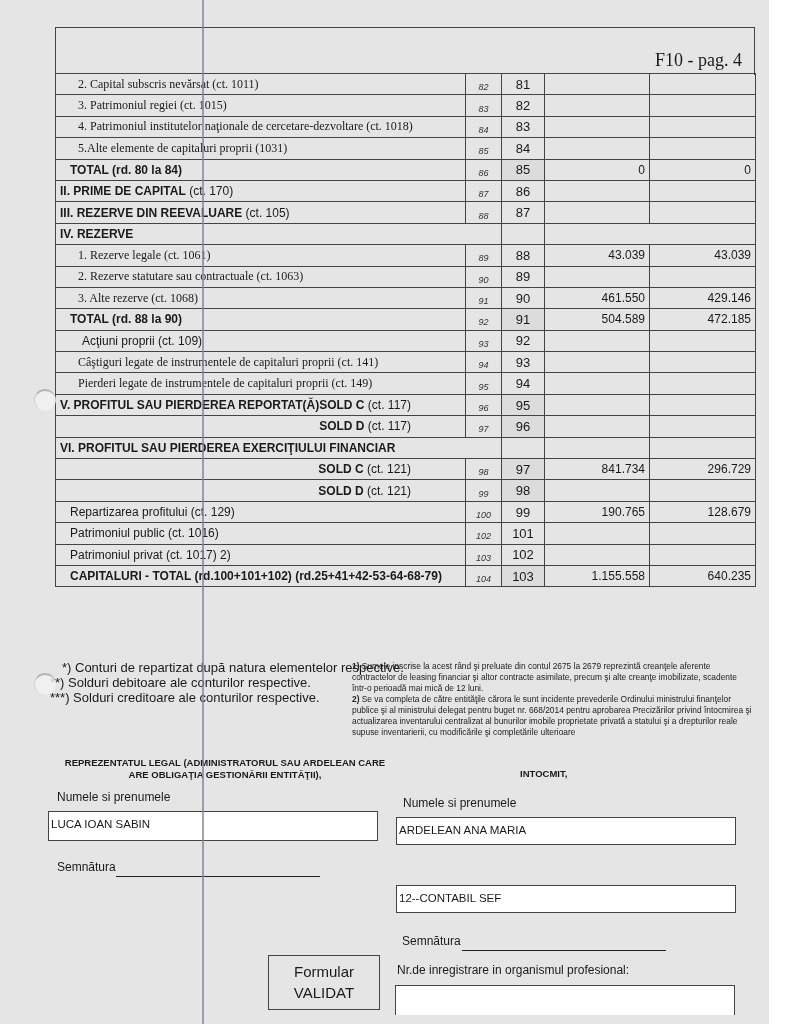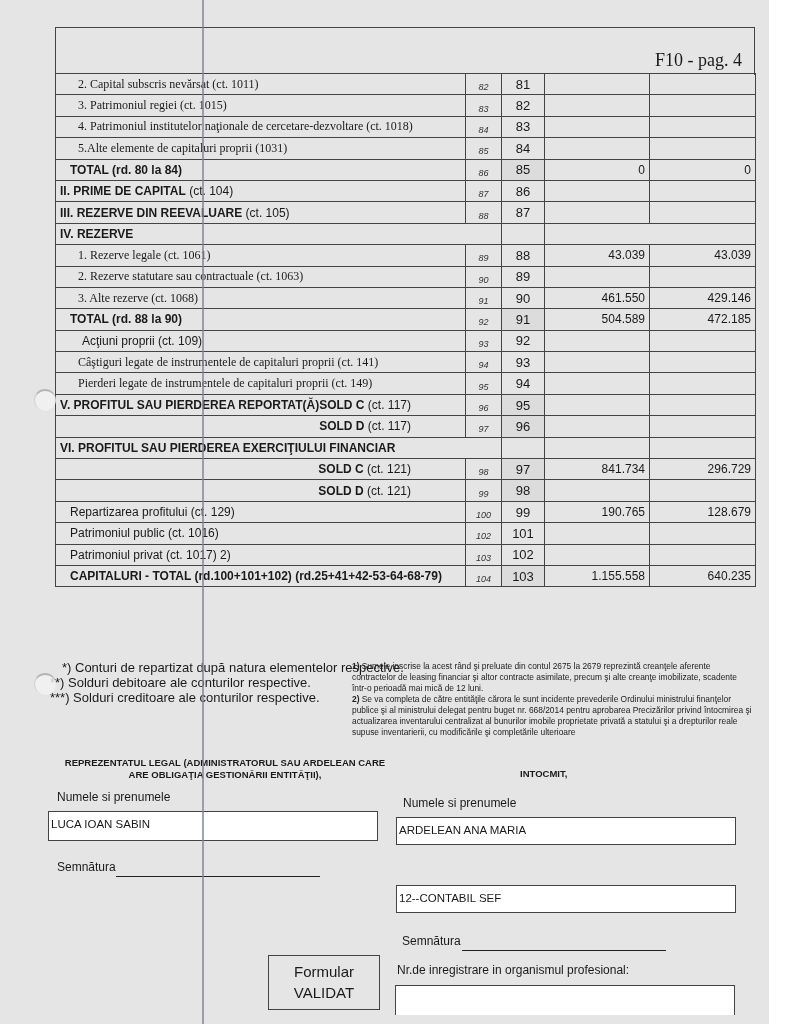--- a/index.html
+++ b/index.html
@@ -85,21 +85,21 @@
           <td class="val2"></td>
         </tr>
         <tr>
           <td class="desc ind3 b"><span>TOTAL (rd. 80 la 84)</span></td>
           <td class="rn">86</td>
           <td class="nr shade">85</td>
           <td class="val">0</td>
           <td class="val2">0</td>
         </tr>
         <tr>
-          <td class="desc "><span class="b">II. PRIME DE CAPITAL</span><span> (ct. 104)</span></td>
+          <td class="desc "><span class="b">II. PRIME DE CAPITAL</span><span> (ct. 170)</span></td>
           <td class="rn">87</td>
           <td class="nr">86</td>
           <td class="val"></td>
           <td class="val2"></td>
         </tr>
         <tr>
           <td class="desc "><span class="b">III. REZERVE DIN REEVALUARE</span><span> (ct. 105)</span></td>
           <td class="rn">88</td>
           <td class="nr">87</td>
           <td class="val"></td>

